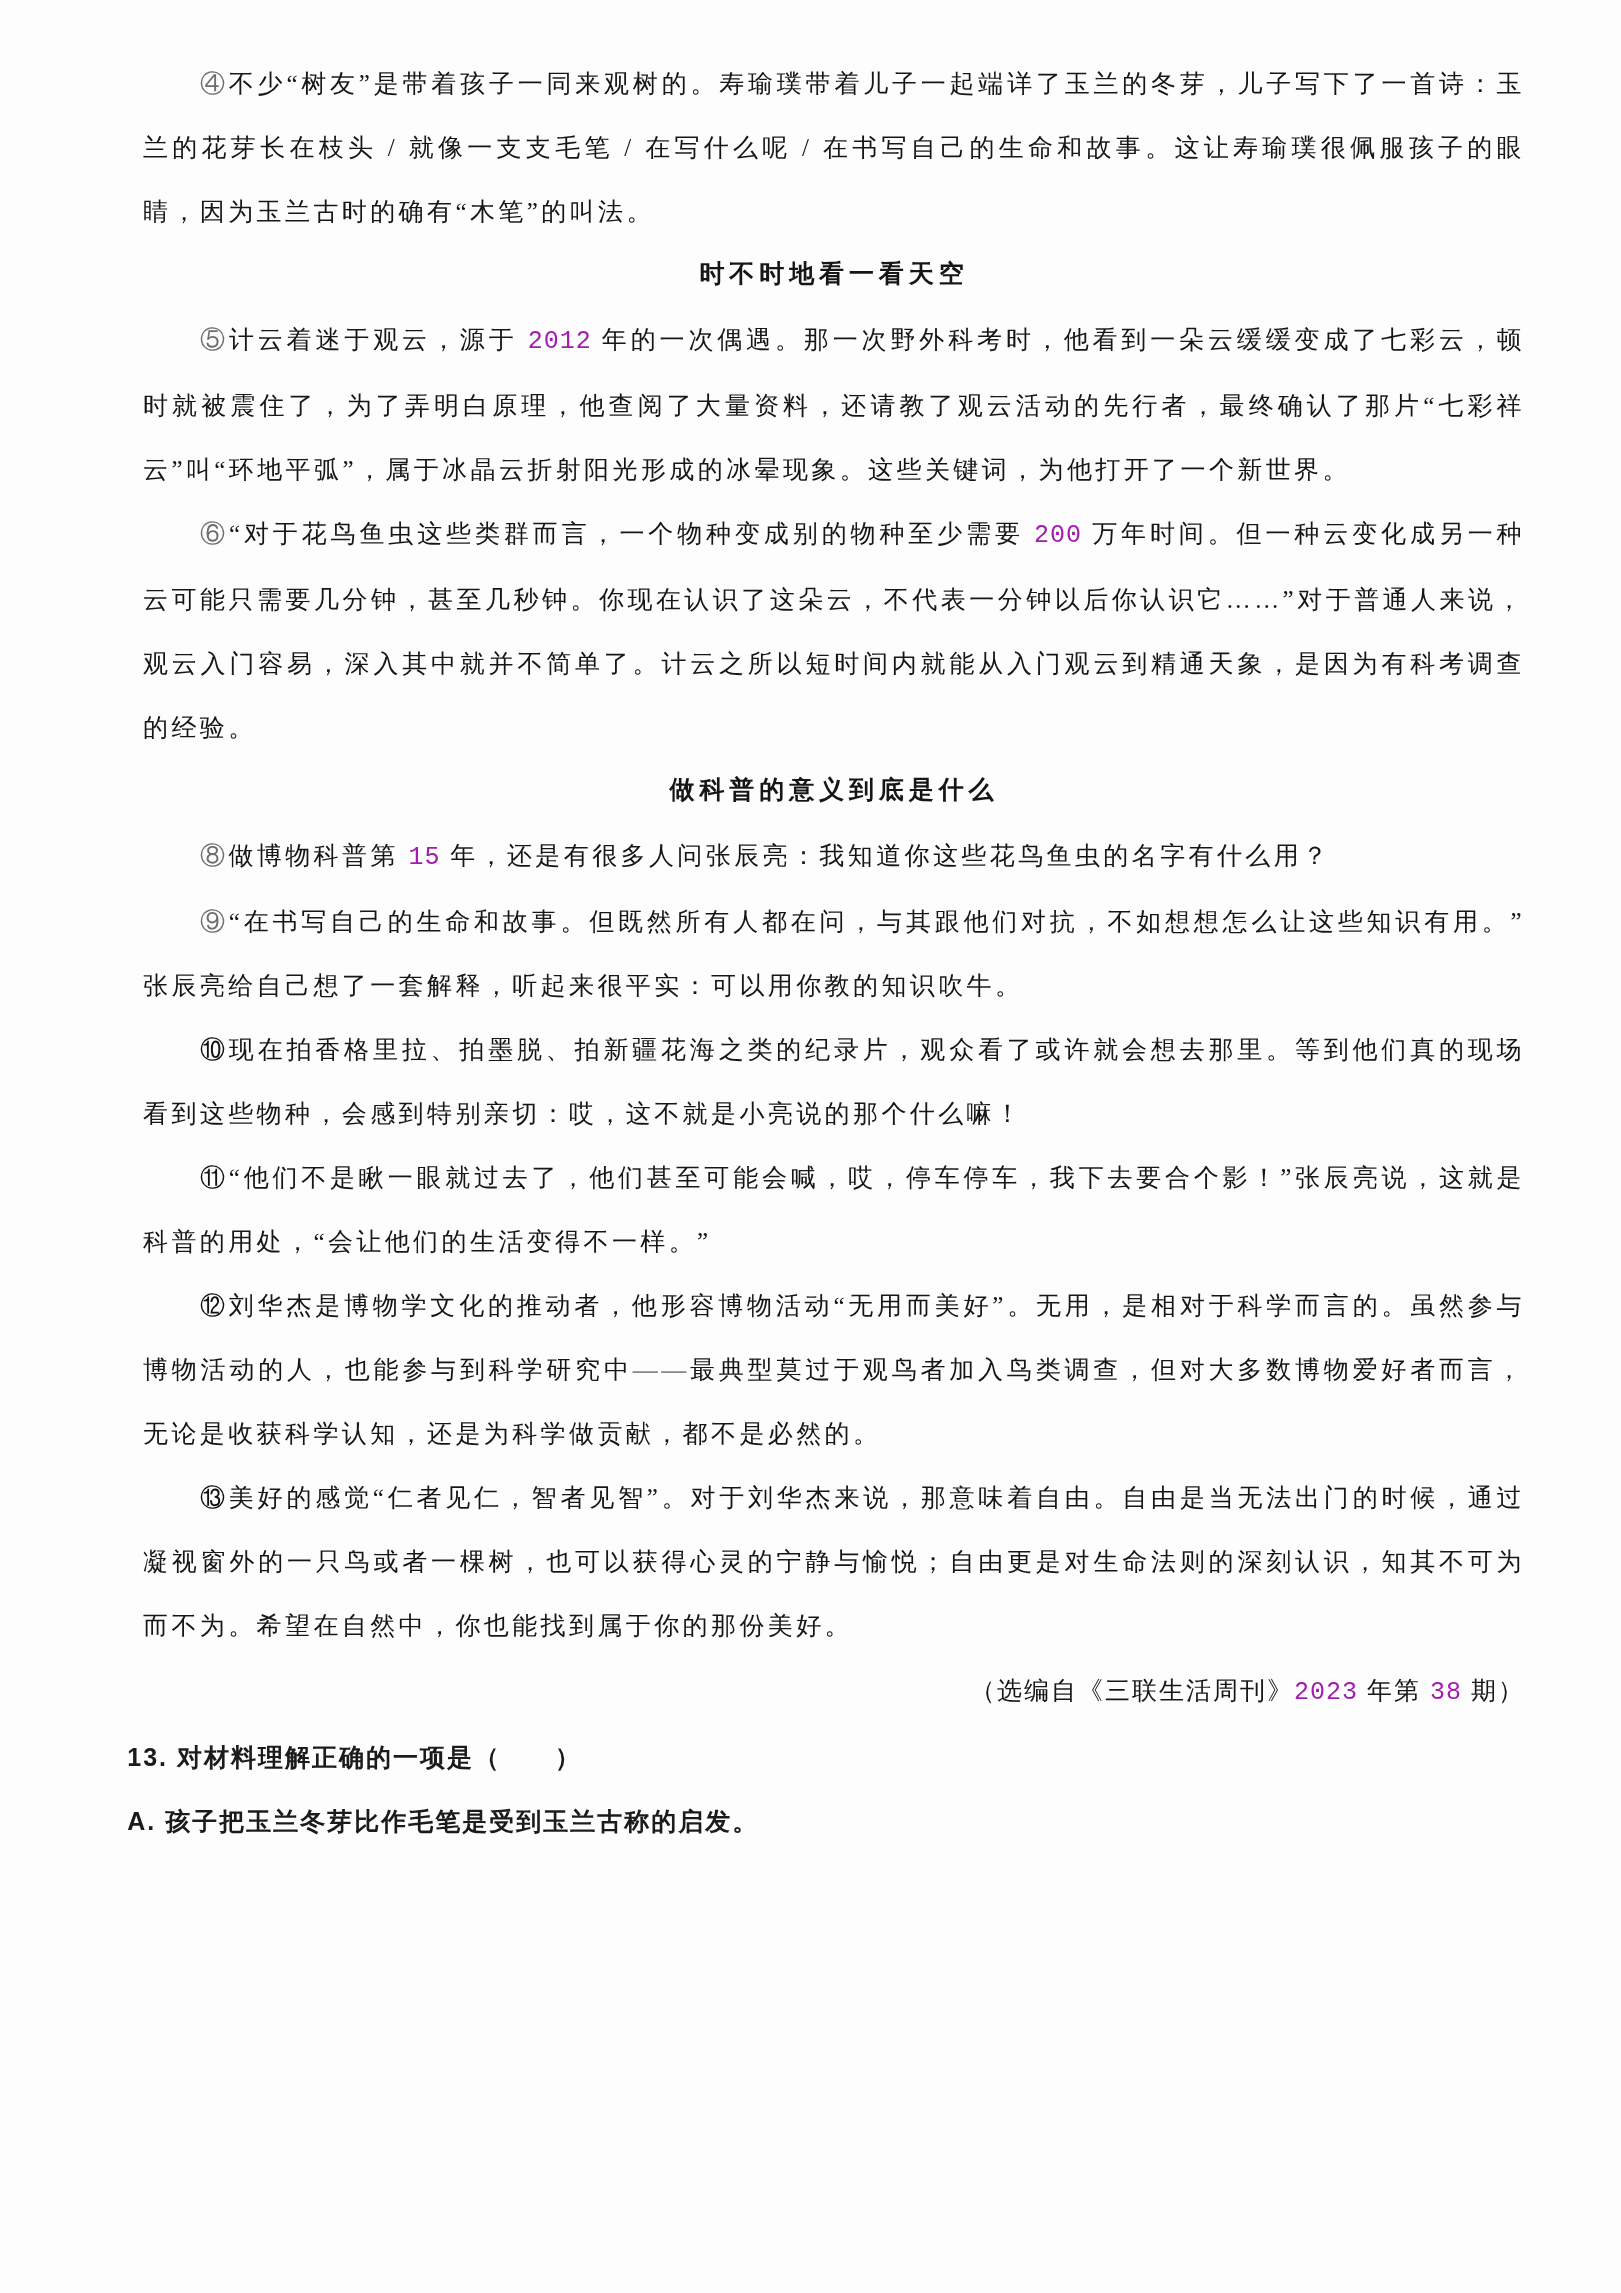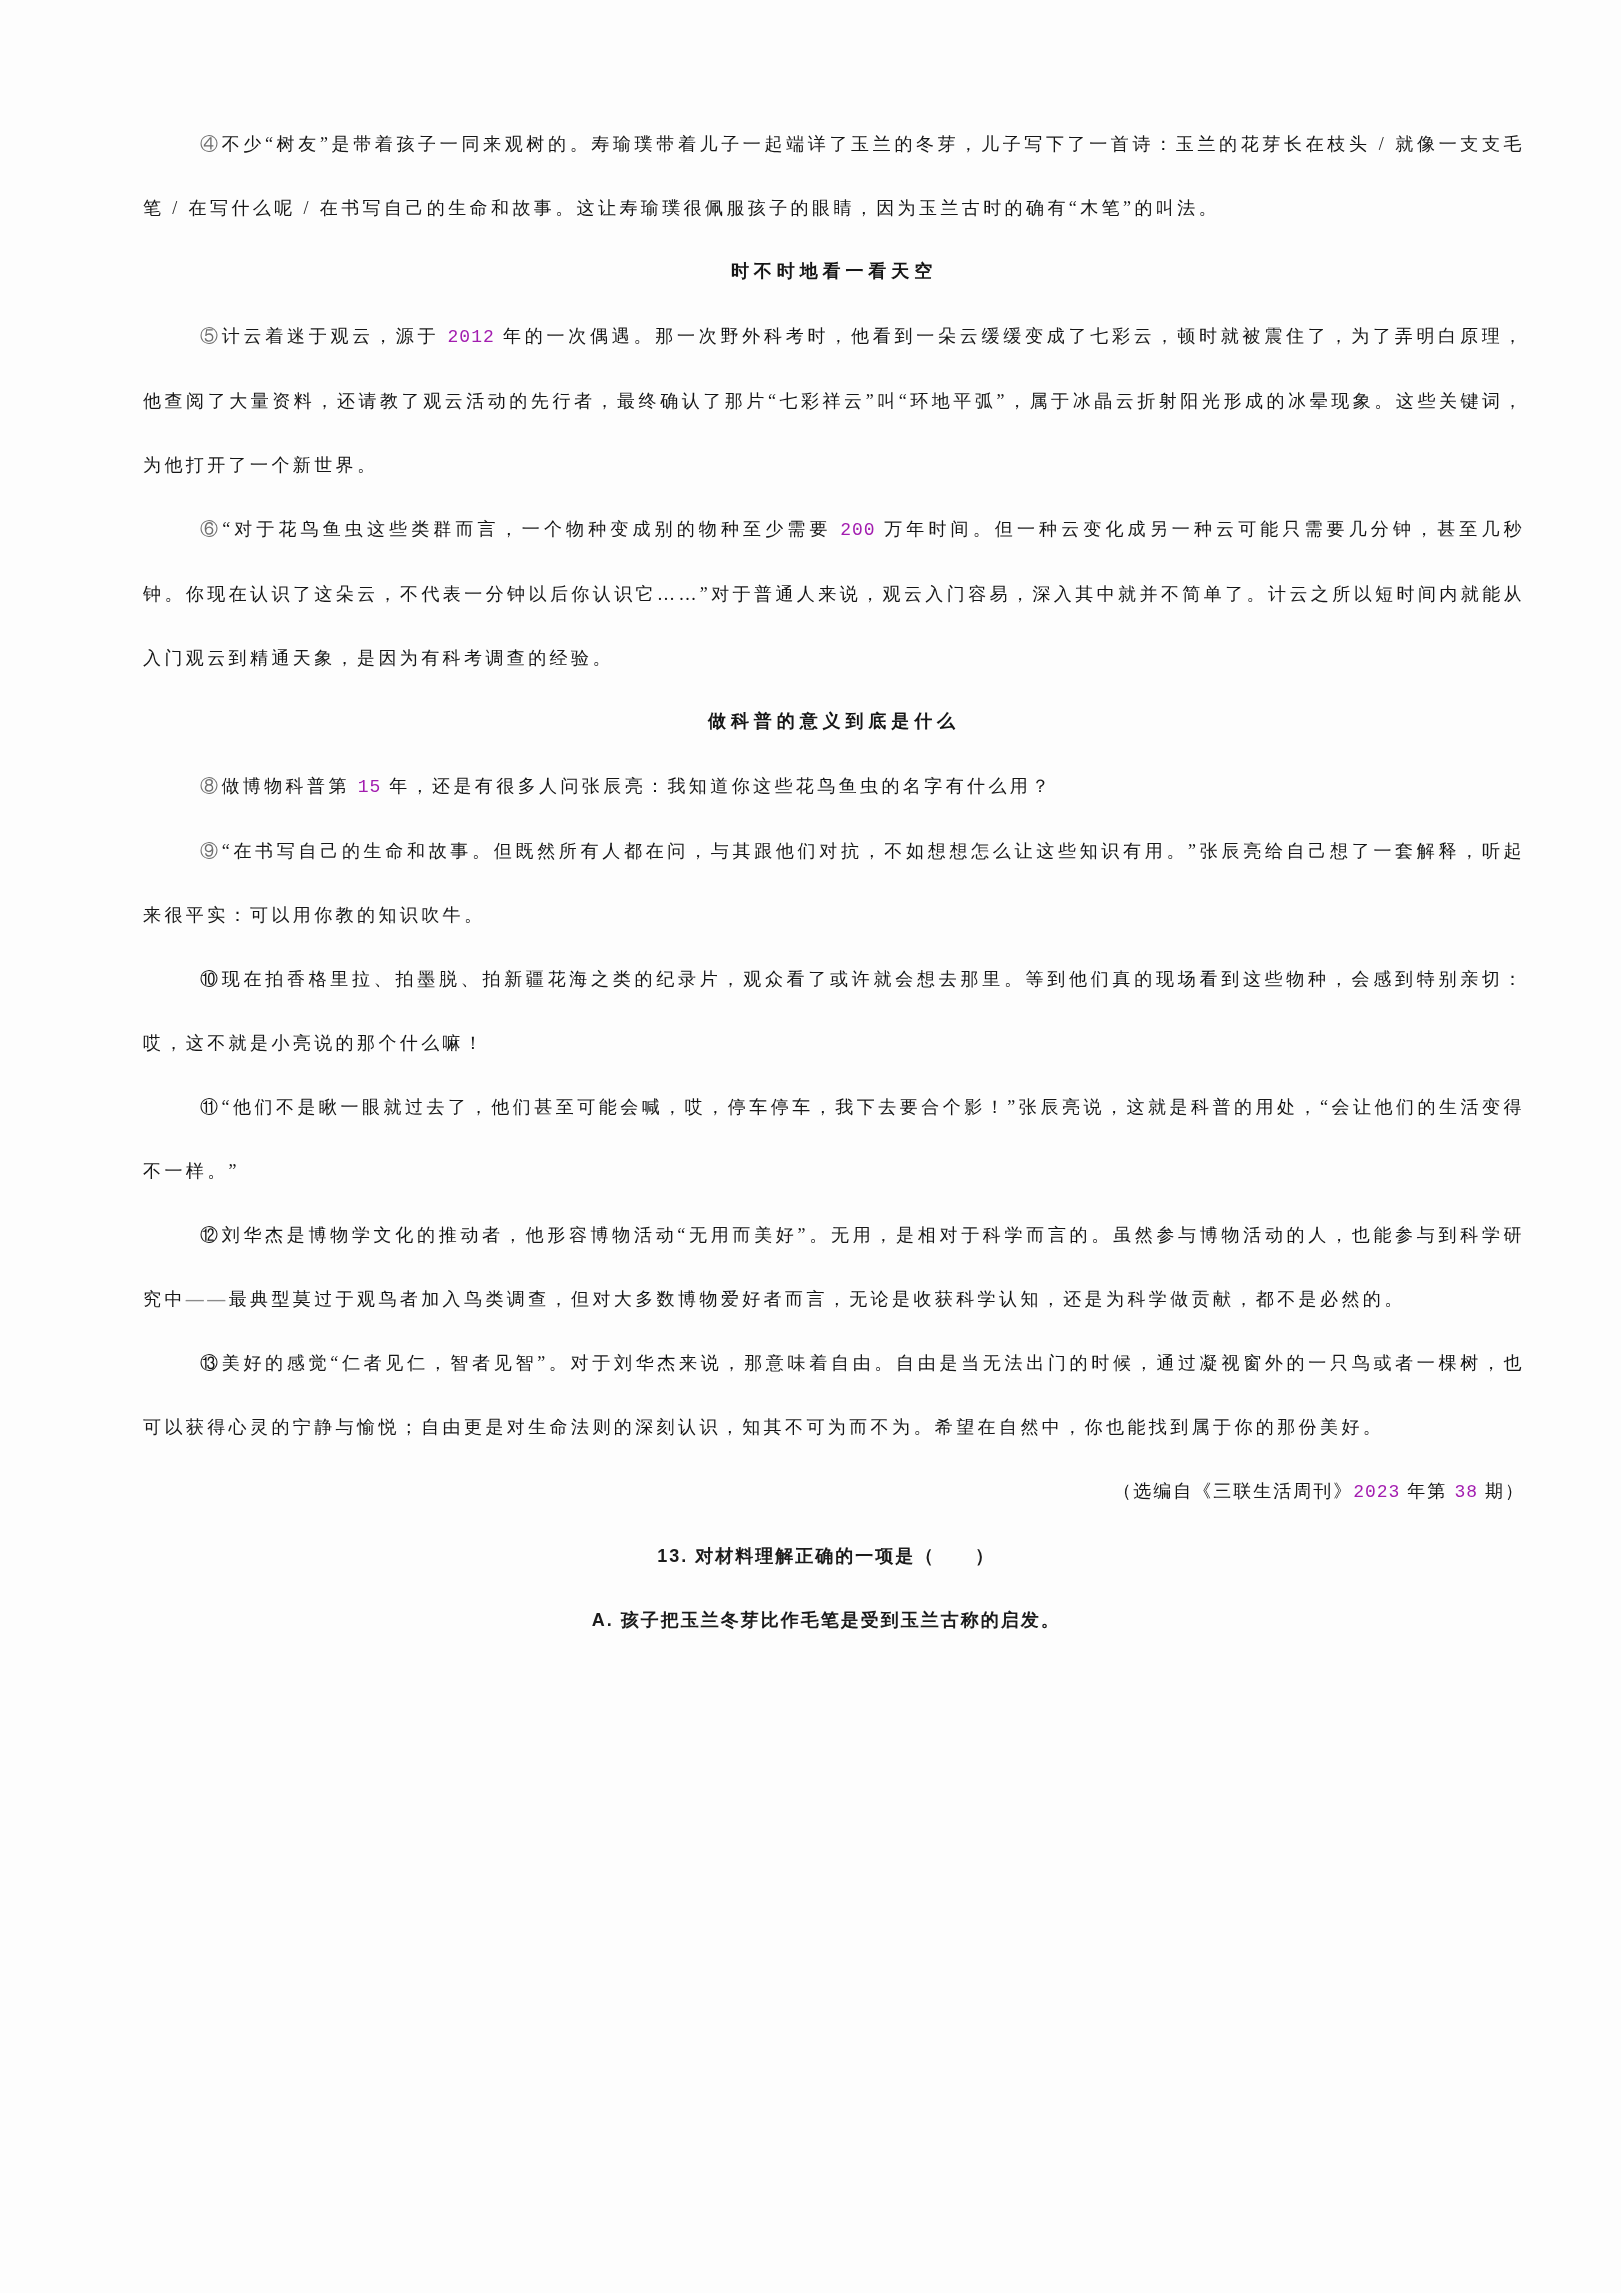--- a/index.html
+++ b/index.html
@@ -4,24 +4,24 @@
 <style>
   html,body{margin:0;padding:0;}
   body{
     width:1621px;height:2294px;
     background:#ffffff;
     font-family:"Liberation Serif","DejaVu Serif",serif;
   }
   .sheet{
     box-sizing:border-box;
     width:1621px;height:2294px;
-    padding:112px 96px 0 143px;
+    padding:52px 96px 0 143px;
     background:#fdfdfd;
     color:#161616;
-    font-size:18px;
+    font-size:25px;
     line-height:64px;
     letter-spacing:3.4px;
   }
   .para{
     margin:0;
     text-align:justify;
     text-justify:inter-character;
     text-indent:57px;
   }
   .heading{
@@ -45,21 +45,21 @@
   }
   .attribution{
     margin:0;
     text-align:right;
     text-indent:0;
     font-family:"Liberation Sans","DejaVu Sans",sans-serif;
     letter-spacing:2px;
   }
   .qline{
     margin:0 0 0 -15.7px;
-    text-align:center;
+    text-align:left;
     text-indent:0;
     font-family:"Liberation Sans","DejaVu Sans",sans-serif;
     font-weight:bold;
     letter-spacing:2px;
     color:#1b1b1b;
   }
 </style>
 </head>
 <body>
 

